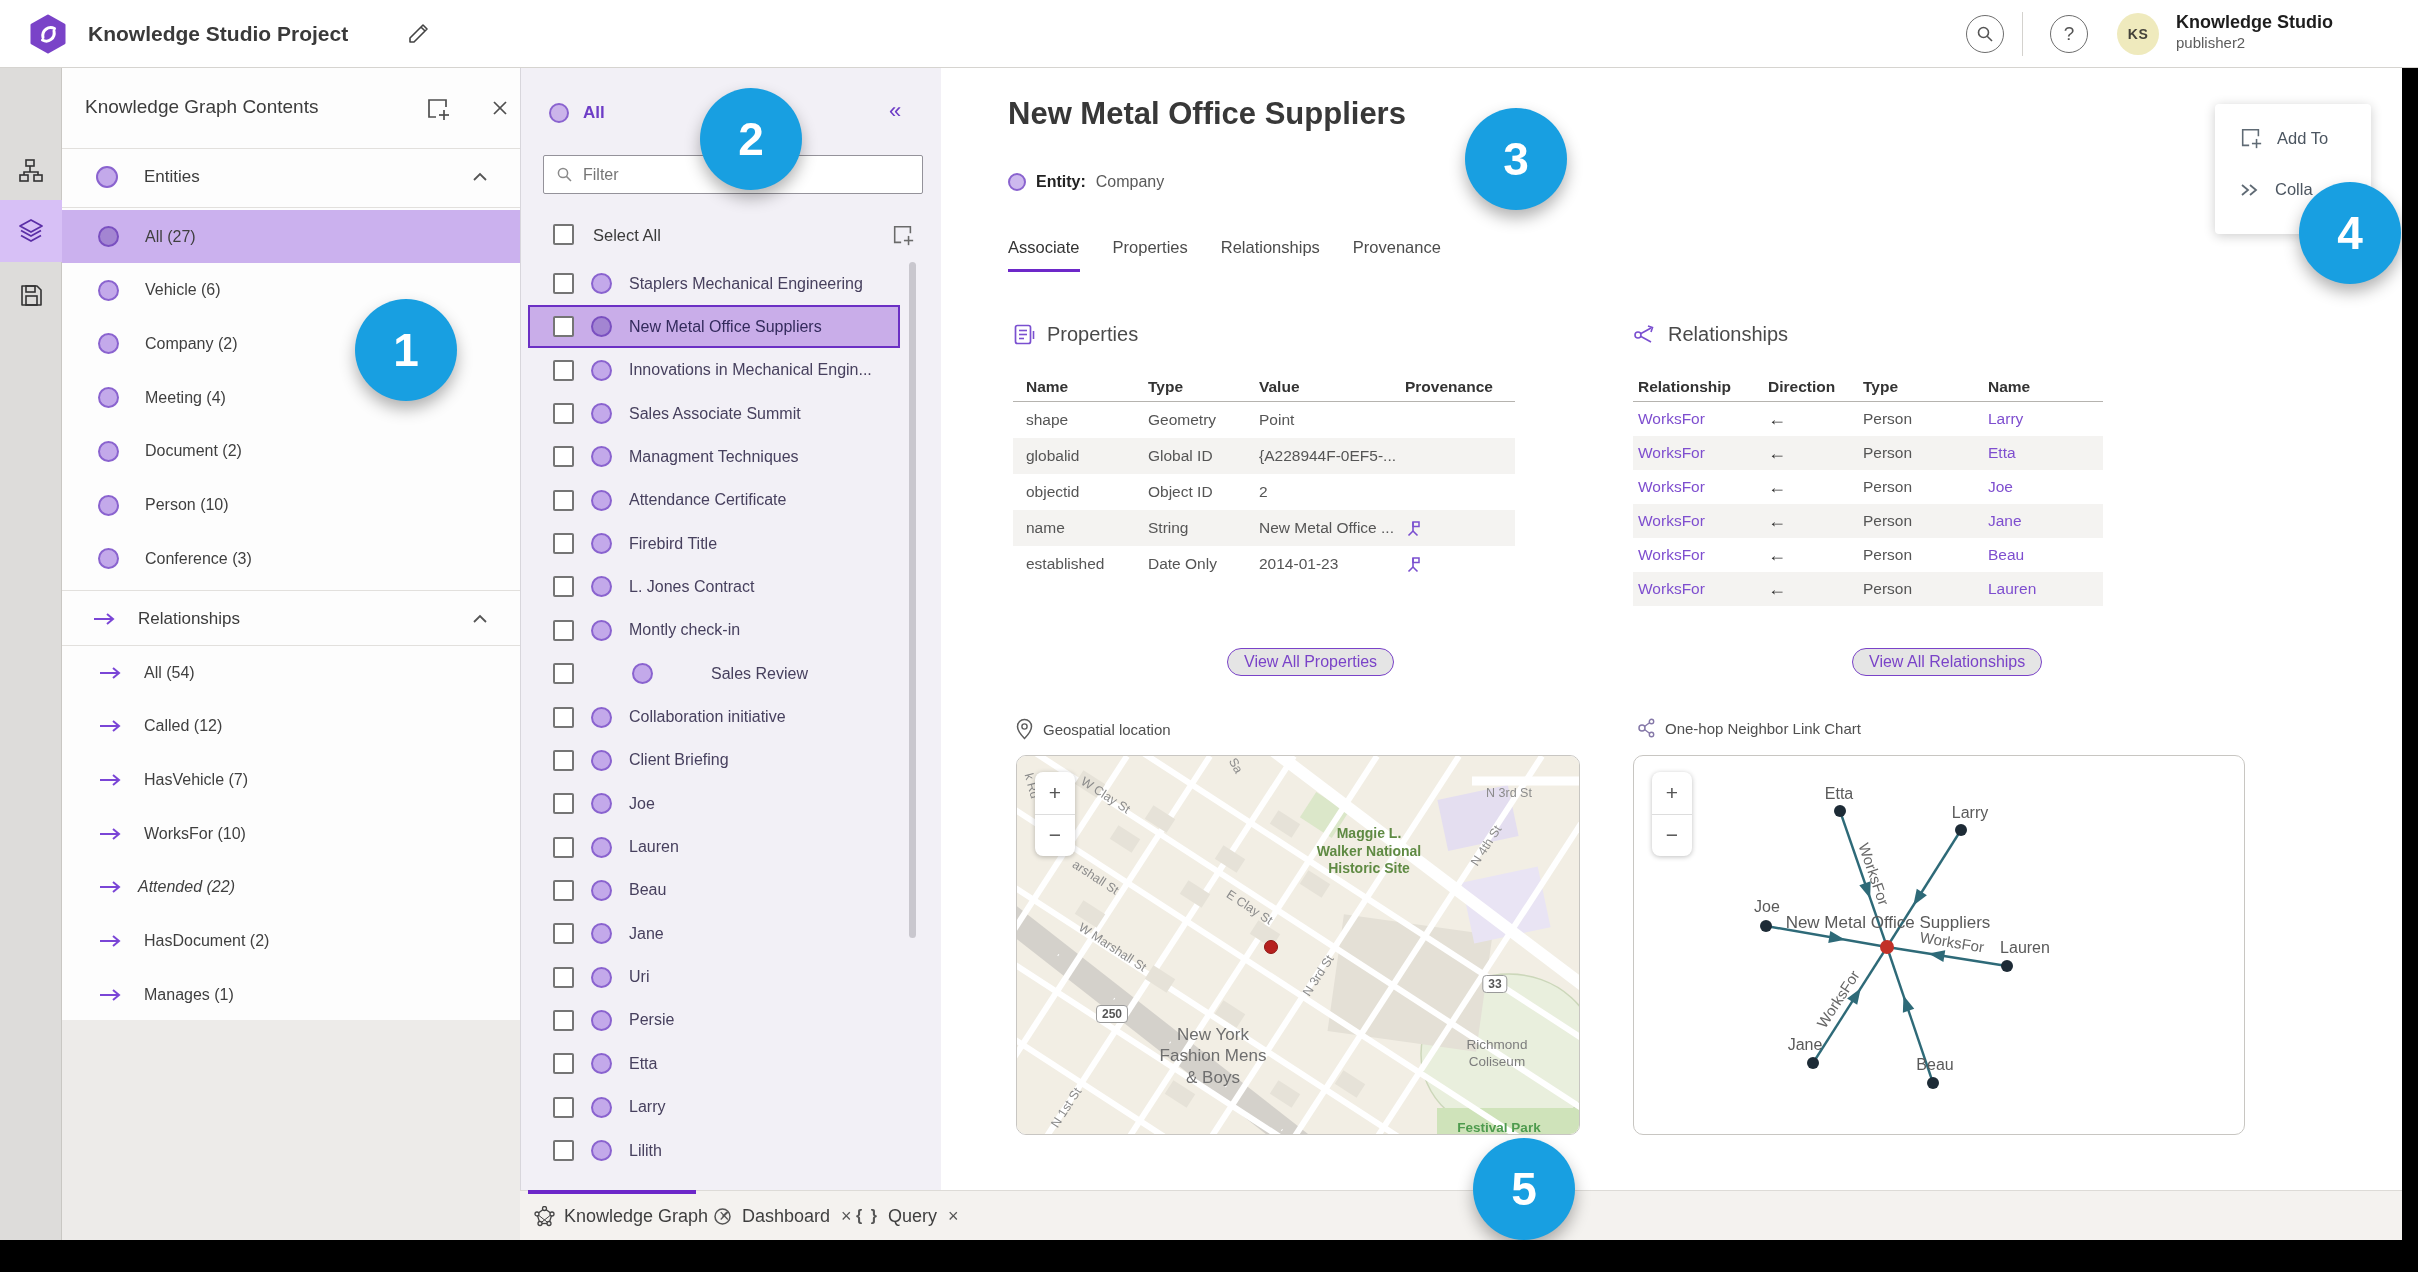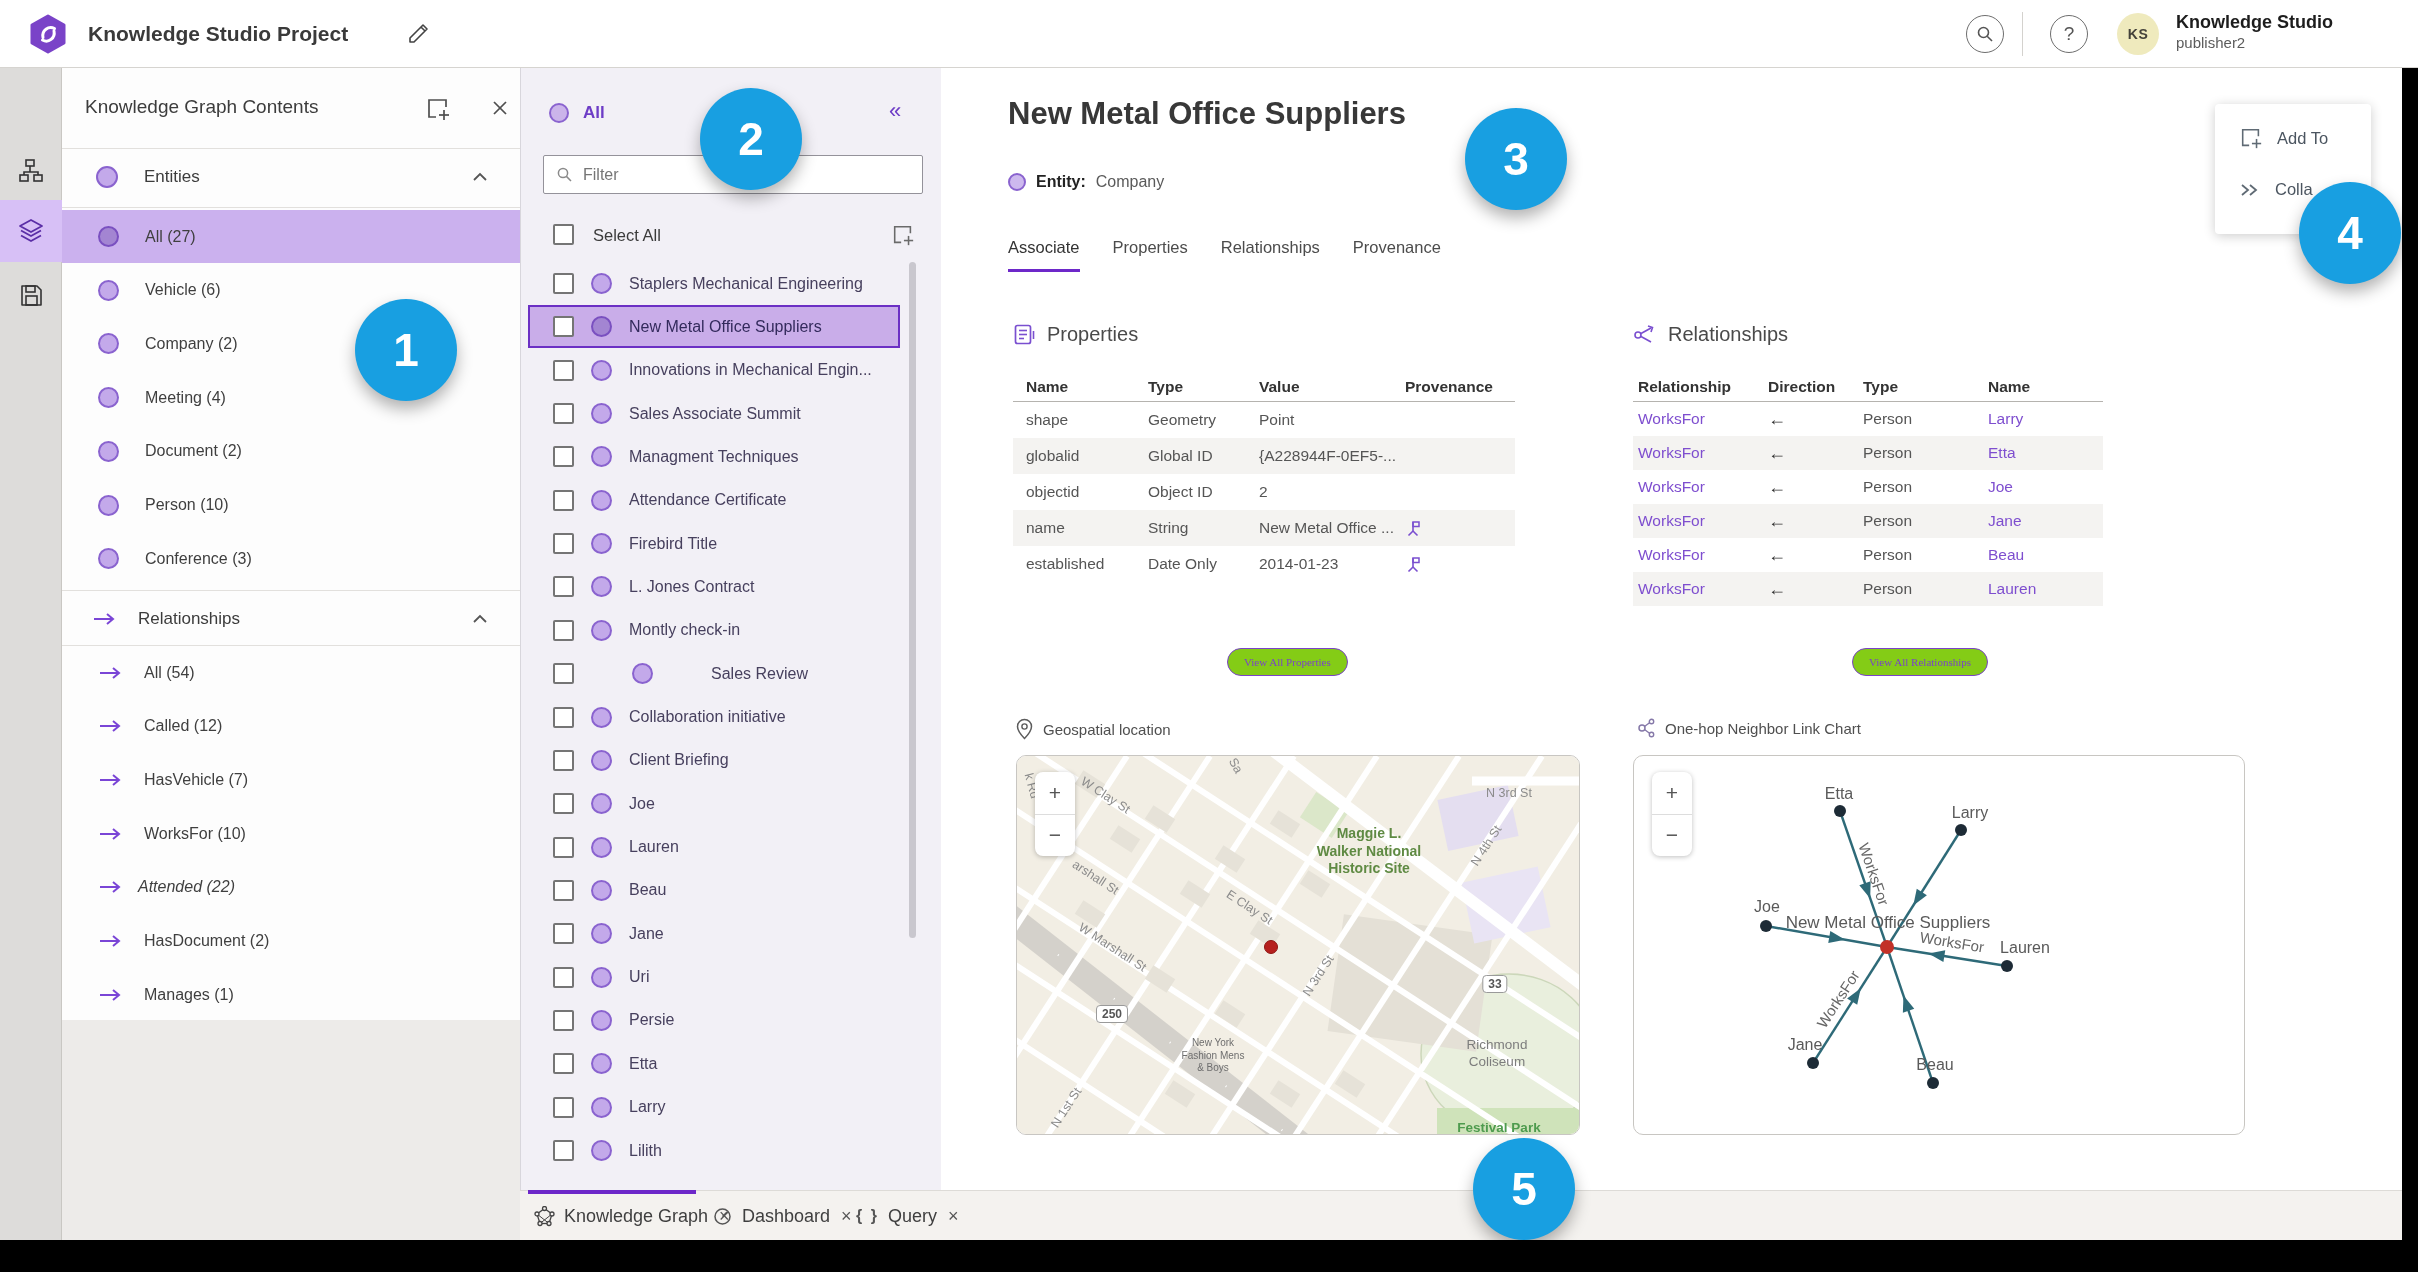--- a/index.html
+++ b/index.html
@@ -73,21 +73,21 @@
   .entity-row .v { font-size:16px; color:#5a5a5a;}
   .dtabs { position:absolute; left:67px; top:170px; display:flex; gap:33px; }
   .dtab { font-size:16.5px; color:#4c4c4c; padding-bottom:12px; }
   .dtab.active { border-bottom:3px solid #6d28c9; color:#333;}
   .sec-header { position:absolute; display:flex; align-items:center; gap:11px; font-size:20px; color:#4a4a4a;}
   .tbl { position:absolute; font-size:15.5px; color:#555;}
   .tbl .hrow { display:grid; align-items:center; height:30px; font-weight:bold; color:#333; border-bottom:1px solid #b5b3af;}
   .tbl .r { display:grid; align-items:center; height:36px; }
   .tbl .r.stripe { background:#f4f3f1; }
   .plink { color:#7e4ecf; }
-  .view-btn { position:absolute; height:28px; background:#84cc16; border:1px solid #7a43c8; border-radius:14px; color:#7a43c8; font-size:11px; display:flex; align-items:center; justify-content:center; padding:0 16px; font-family:Liberation Serif, serif;}
+  .view-btn { position:absolute; height:28px; background:#e5e5e5; border:1px solid #7a43c8; border-radius:14px; color:#7a43c8; font-size:16px; display:flex; align-items:center; justify-content:center; padding:0 16px; font-family:Liberation Sans, sans-serif;}
   .panel-label { position:absolute; display:flex; align-items:center; gap:10px; font-size:15px; color:#4f4f4f;}
   .viz-card { position:absolute; width:564px; height:380px; border:1px solid #c8c6c2; border-radius:10px; background:#fff; overflow:hidden;}
   .zoomctl { position:absolute; left:18px; top:16px; width:40px; height:84px; background:#fff; border-radius:8px; box-shadow:0 1px 5px rgba(0,0,0,.25); display:flex; flex-direction:column; z-index:3;}
   .zoomctl div { flex:1; display:flex; align-items:center; justify-content:center; font-size:21px; color:#555;}
   .zoomctl div:first-child { border-bottom:1px solid #ddd; }
   .map-label { position:absolute; font-size:12.5px; color:#8b8b8b; white-space:pre; text-align:center; line-height:1.25; transform-origin:center;}
   .shield { position:absolute; background:#fff; border:1.5px solid #9a9a9a; border-radius:4px; font-size:12px; font-weight:bold; color:#555; padding:1px 5px;}
   .map-marker { position:absolute; width:14px; height:14px; border-radius:50%; background:#b6201e; border:1px solid #8e1613;}
   .lc-label { position:absolute; font-size:16px; color:#5a5a5a; white-space:nowrap; transform-origin:center;}
 
@@ -594,21 +594,21 @@
           <div class="map-label" style="left: 78px; top: 122px; transform: translate(-50%, -50%) rotate(33deg);">arshall St</div>
           <div class="map-label" style="left: 95px; top: 192px; transform: translate(-50%, -50%) rotate(33deg);">W Marshall St</div>
           <div class="map-label" style="left: 232px; top: 152px; transform: translate(-50%, -50%) rotate(33deg);">E Clay St</div>
           <div class="map-label" style="left: 302px; top: 220px; transform: translate(-50%, -50%) rotate(-57deg);">N 3rd St</div>
           <div class="map-label" style="left: 492px; top: 38px; transform: translate(-50%, -50%) rotate(0deg);">N 3rd St</div>
           <div class="map-label" style="left: 470px; top: 90px; transform: translate(-50%, -50%) rotate(-57deg);">N 4th St</div>
           <div class="map-label" style="left: 50px; top: 352px; transform: translate(-50%, -50%) rotate(-57deg);">N 1st St</div>
           <div class="map-label" style="left: 352px; top: 95px; transform: translate(-50%, -50%) rotate(0deg); color: rgb(95, 138, 67); font-weight: bold; font-size: 14px;">Maggie L.
 Walker National
 Historic Site</div>
-          <div class="map-label" style="left: 196px; top: 300px; transform: translate(-50%, -50%) rotate(0deg); color: rgb(110, 110, 110); font-size: 10px;">New York
+          <div class="map-label" style="left: 196px; top: 300px; transform: translate(-50%, -50%) rotate(0deg); color: rgb(110, 110, 110); font-size: 17px;">New York
 Fashion Mens
 &amp; Boys</div>
           <div class="map-label" style="left: 480px; top: 298px; transform: translate(-50%, -50%) rotate(0deg); color: rgb(125, 125, 125); font-size: 13.5px;">Richmond
 Coliseum</div>
           <div class="map-label" style="left: 482px; top: 372px; transform: translate(-50%, -50%) rotate(0deg); color: rgb(78, 155, 78); font-weight: bold; font-size: 13.5px;">Festival Park</div>
           <div class="shield" style="left: 95px; top: 258px; transform: translate(-50%, -50%);">250</div>
           <div class="shield" style="left: 478px; top: 228px; transform: translate(-50%, -50%);">33</div>
           <div class="map-marker" style="left: 247px; top: 184px;"></div>
         </div>
     </div>

